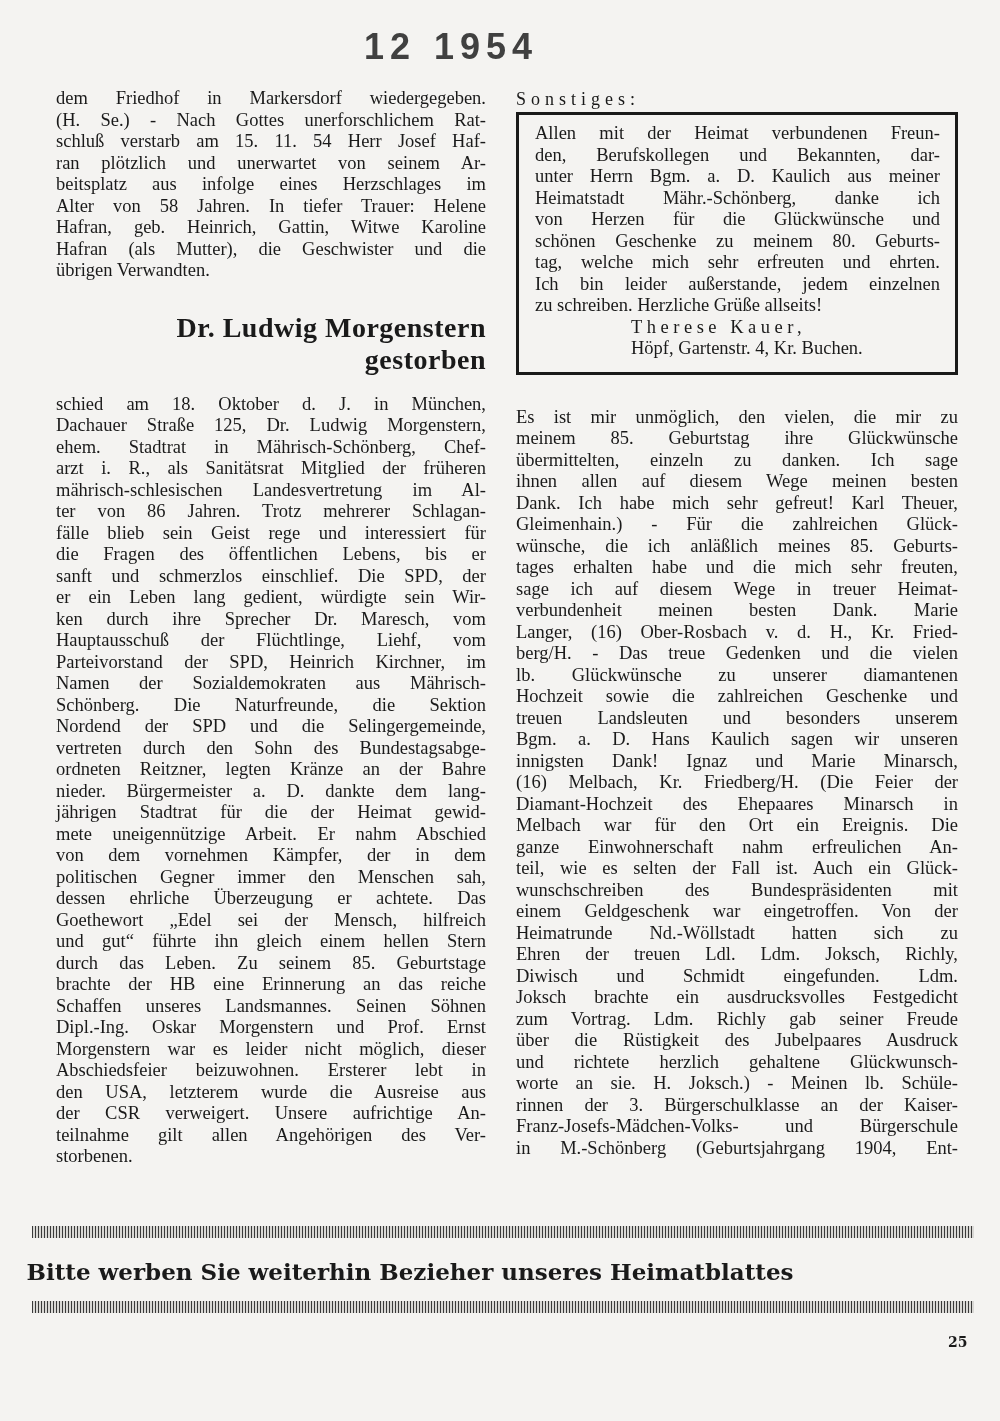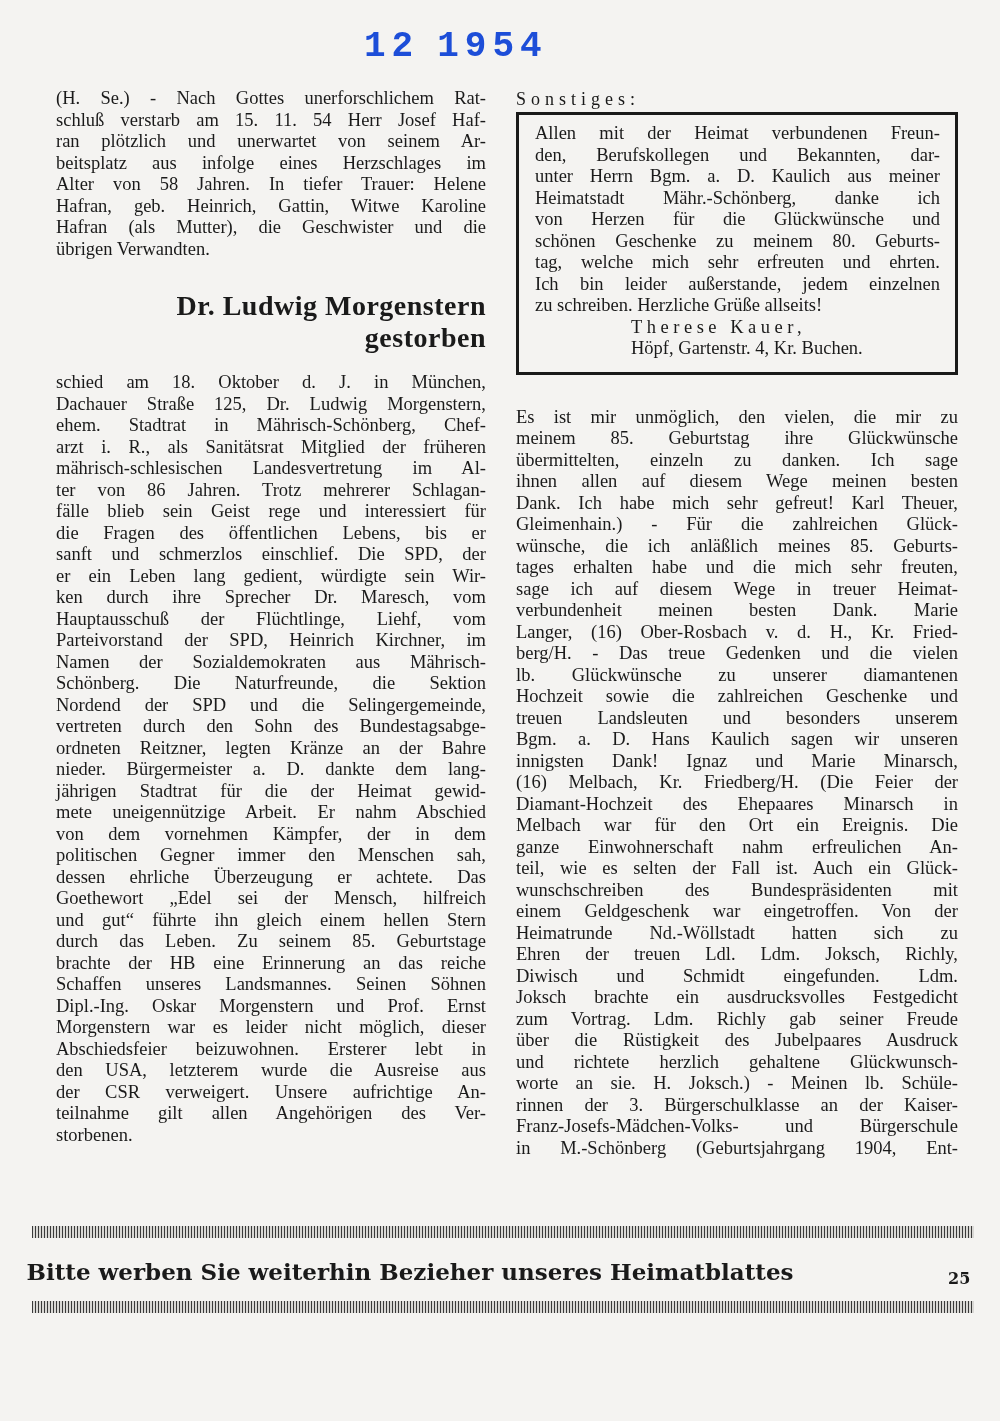--- a/index.html
+++ b/index.html
@@ -6,22 +6,22 @@
     body {
       width: 1000px; height: 1421px; overflow: hidden;
       background: #f4f3f1;
       font-family: "DejaVu Serif", "Liberation Serif", serif;
       color: #1a1a1a;
       position: relative;
     }
     .page { position: absolute; inset: 0; }
     .stamp {
       position: absolute; left: 364px; top: 26px;
-      font-family: Liberation Mono, monospace;
-      font-weight: bold; font-size: 36px; color: #1d4ed8;
+      font-family: Liberation Sans, sans-serif;
+      font-weight: bold; font-size: 36px; color: #404040;
       letter-spacing: 6px;
     }
     .stamp .gap { display: inline-block; width: 18px; }
     .col { position: absolute; }
     .left-col { left: 56px; top: 88px; width: 430px; }
     .right-col { left: 516px; top: 88px; width: 442px; }
     .line {
       display: block; height: 21.5px; line-height: 21.5px;
       font-size: 18.5px; white-space: nowrap;
       text-align: justify; text-align-last: justify;
@@ -50,35 +50,36 @@
       background: repeating-linear-gradient(90deg, #3a3a3a 0 1px, #d9d8d5 1px 3px);
     }
     .bar.top { top: 1226px; }
     .bar.bottom { top: 1301px; }
     .slogan {
       position: absolute; left: 0; width: 820px; top: 1258px;
       text-align: center; font-family: "DejaVu Serif", serif;
       font-weight: bold; font-size: 23px; letter-spacing: 0px;
     }
     .page-number {
-      position: absolute; left: 948px; top: 1269px;
-      font-weight: bold; font-size: 16px; font-family: "DejaVu Serif", serif;
+      position: absolute; left: 948px; top: 1334px;
+      font-weight: bold; font-size: 14px; font-family: "DejaVu Serif", serif;
     }
   </style>
 </head>
 <body>
 
 <div class="page">
 
   <div class="stamp">
     <span>12</span><span class="gap"></span><span>1954</span>
   </div>
 
   <div class="col left-col">
     <div id="left-cont">
+        <span class="line">dem Friedhof in Markersdorf wiedergegeben.</span>
         <span class="line">(H. Se.) - Nach Gottes unerforschlichem Rat-</span>
         <span class="line">schluß verstarb am 15. 11. 54 Herr Josef Haf-</span>
         <span class="line">ran plötzlich und unerwartet von seinem Ar-</span>
         <span class="line">beitsplatz aus infolge eines Herzschlages im</span>
         <span class="line">Alter von 58 Jahren. In tiefer Trauer: Helene</span>
         <span class="line">Hafran, geb. Heinrich, Gattin, Witwe Karoline</span>
         <span class="line">Hafran (als Mutter), die Geschwister und die</span>
         <span class="line last">übrigen Verwandten.</span>
       </div>
 

